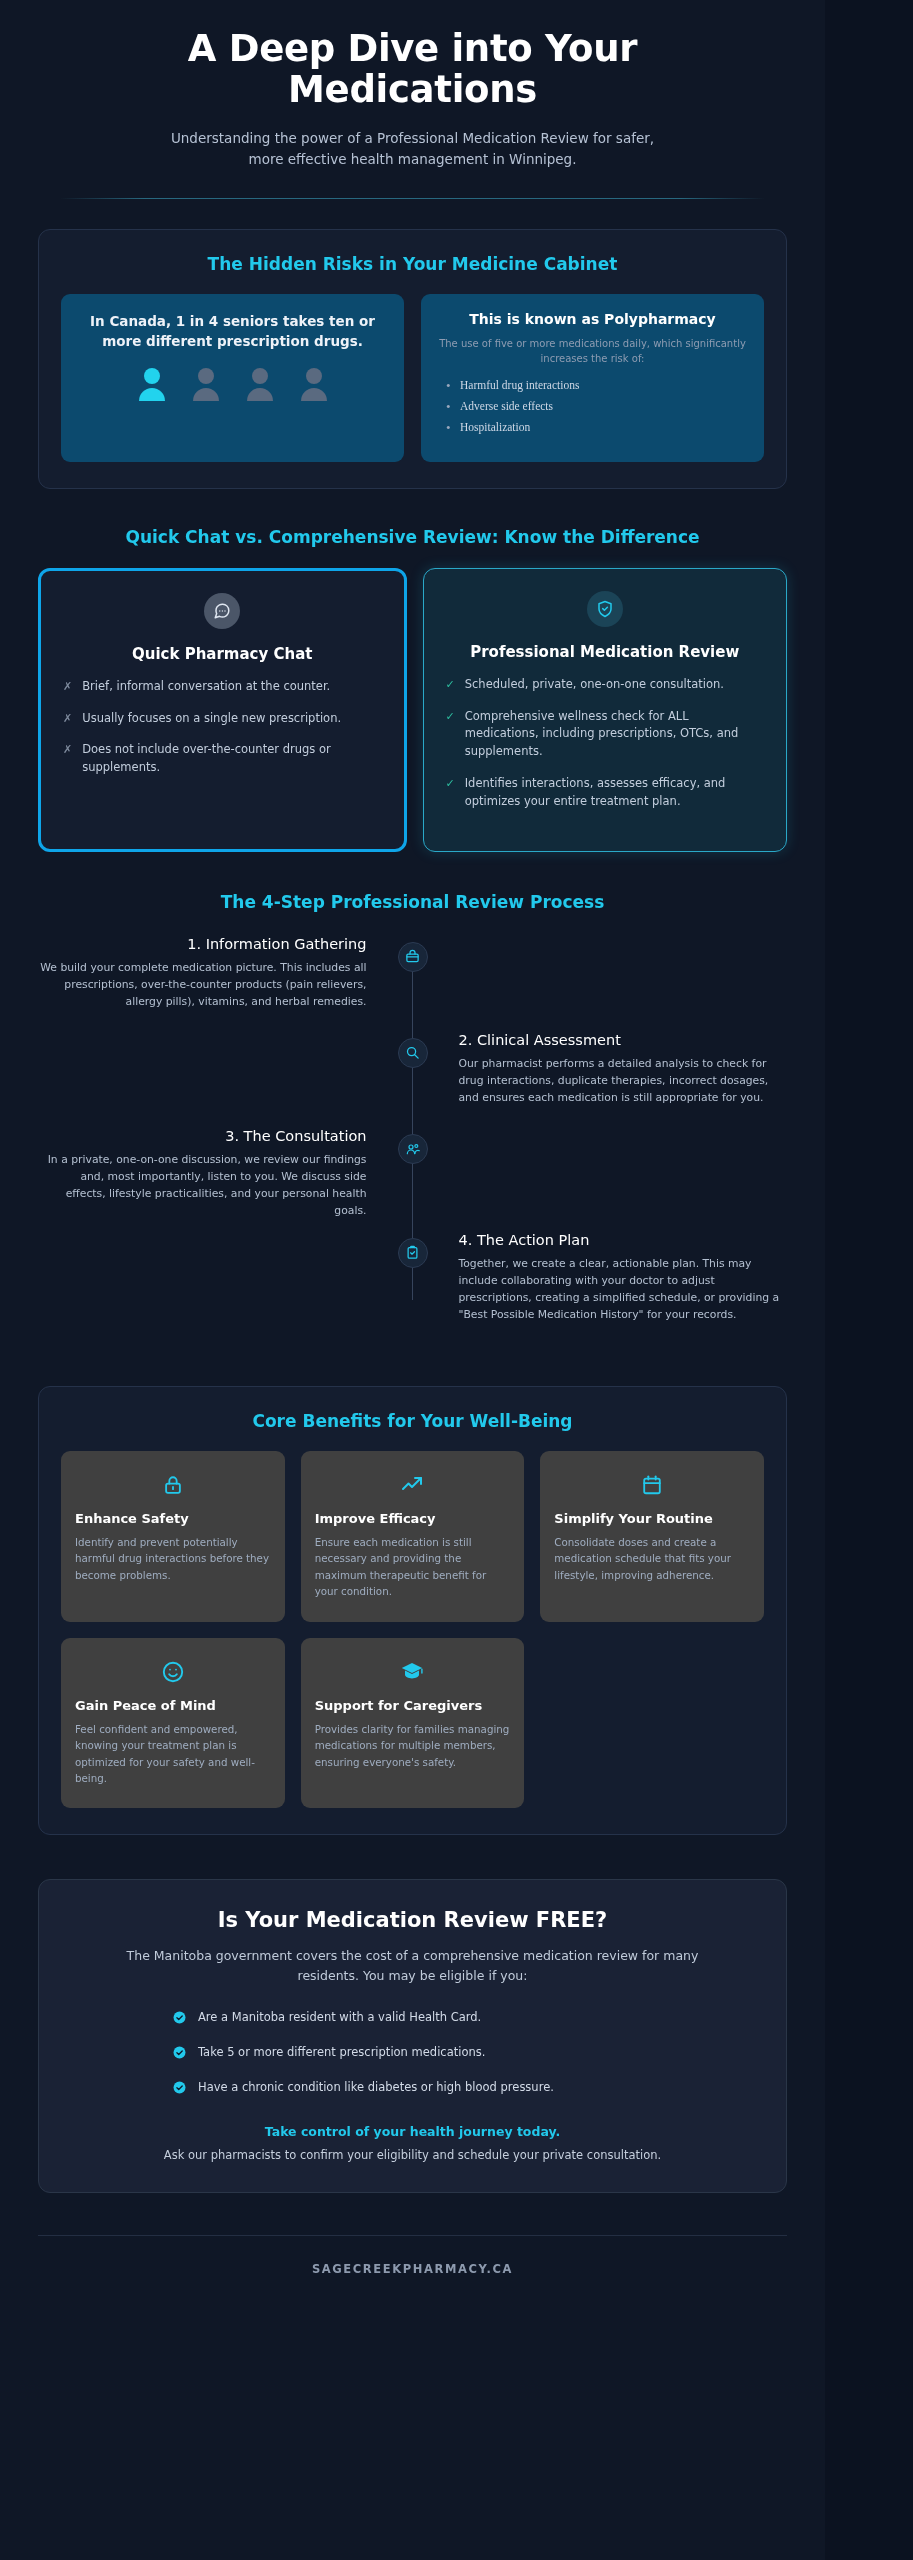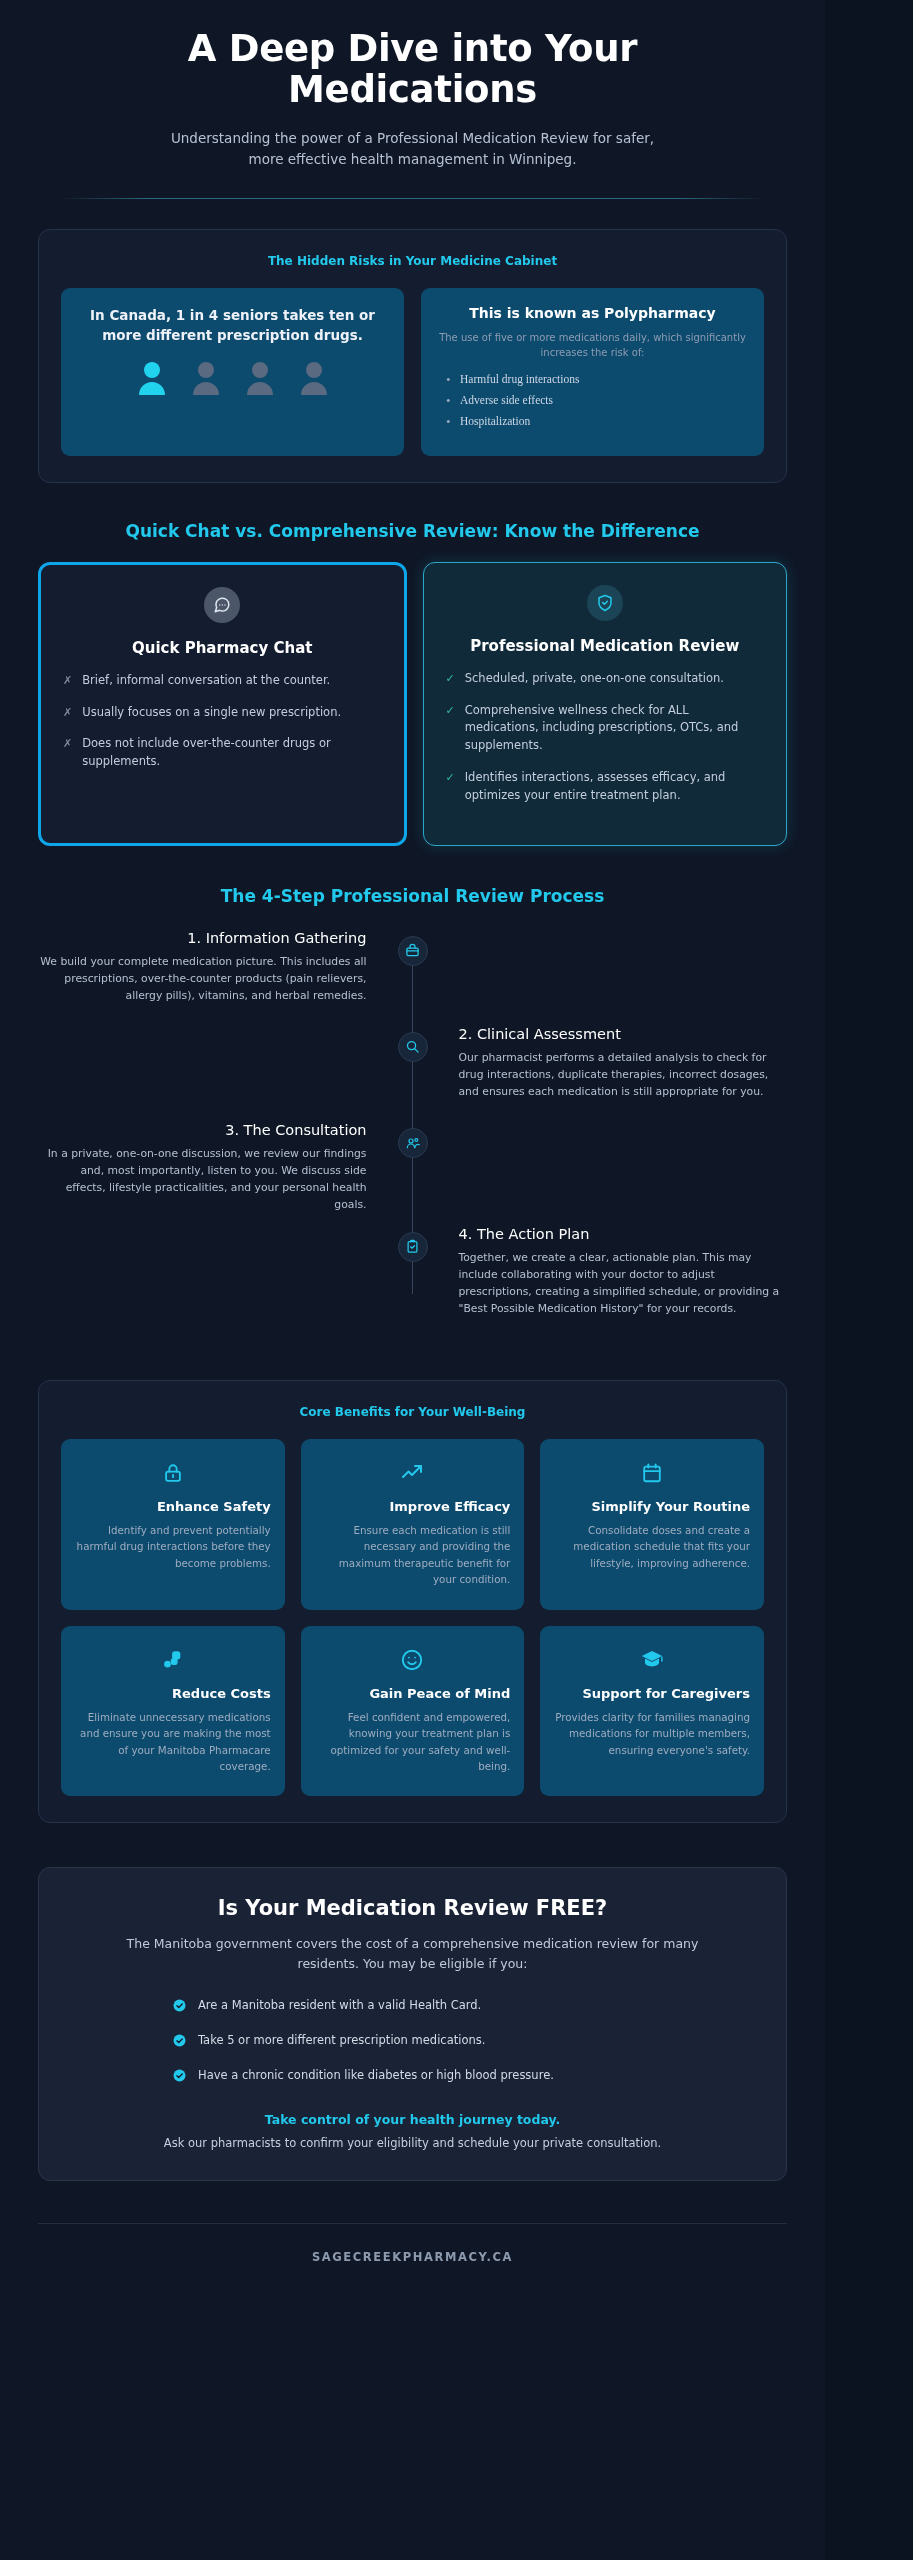--- a/index.html
+++ b/index.html
@@ -56,21 +56,21 @@
   }
   .panel {
     background: #141d2f;
     border: 1px solid #25324a;
     border-radius: 12px;
     padding: 24px 22px 26px 22px;
   }
   .panel-title {
     text-align: center;
     color: #22c9ec;
-    font-size: 12px;
+    font-size: 17px;
     font-weight: bold;
     margin-bottom: 20px;
   }
   .sect-heading {
     text-align: center;
     color: #22c9ec;
     font-size: 17px;
     font-weight: bold;
   }
 
@@ -240,24 +240,24 @@
   }
 
   
   .benefits-wrap { margin-top: 40px; }
   .benefits-grid {
     display: grid;
     grid-template-columns: repeat(3, 1fr);
     gap: 16px;
   }
   .benefit {
-    background: #0c4a6e;
+    background: #404040;
     border-radius: 9px;
     padding: 20px 14px 22px 14px;
-    text-align: right;
+    text-align: left;
   }
   .benefit-icon { height: 28px; margin-bottom: 12px; display:flex; align-items:center; justify-content:center; }
   .benefit-title {
     font-size: 13px;
     font-weight: bold;
     color: #ffffff;
     margin-bottom: 8px;
   }
   .benefit-desc {
     font-size: 10.3px;
@@ -540,31 +540,20 @@
               <rect x="3.5" y="5" width="17" height="16" rx="2"></rect>
               <line x1="3.5" y1="10" x2="20.5" y2="10"></line>
               <line x1="8" y1="2.5" x2="8" y2="6"></line>
               <line x1="16" y1="2.5" x2="16" y2="6"></line>
             </svg>
           </div>
           <div class="benefit-title">Simplify Your Routine</div>
           <div class="benefit-desc">Consolidate doses and create a medication schedule that fits your lifestyle, improving adherence.</div>
         </div>
 
-        <div class="benefit">
-          <div class="benefit-icon">
-            <svg width="22" height="22" viewBox="0 0 24 24" fill="#22c9ec" stroke="none">
-              <rect x="11" y="2.5" width="9" height="9" rx="3"></rect>
-              <rect x="9.5" y="10" width="7.5" height="7.5" rx="2.6"></rect>
-              <circle cx="6" cy="16.5" r="3.6"></circle>
-            </svg>
-          </div>
-          <div class="benefit-title">Reduce Costs</div>
-          <div class="benefit-desc">Eliminate unnecessary medications and ensure you are making the most of your Manitoba Pharmacare coverage.</div>
-        </div>
 
         <div class="benefit">
           <div class="benefit-icon">
             <svg width="24" height="24" viewBox="0 0 24 24" fill="none" stroke="#22c9ec" stroke-width="1.9" stroke-linecap="round" stroke-linejoin="round">
               <circle cx="12" cy="12" r="9.2"></circle>
               <path d="M8.2 14.2a4.6 4.6 0 0 0 7.6 0"></path>
               <circle cx="9" cy="9.6" r="0.9" fill="#22c9ec" stroke="none"></circle>
               <circle cx="15" cy="9.6" r="0.9" fill="#22c9ec" stroke="none"></circle>
             </svg>
           </div>

